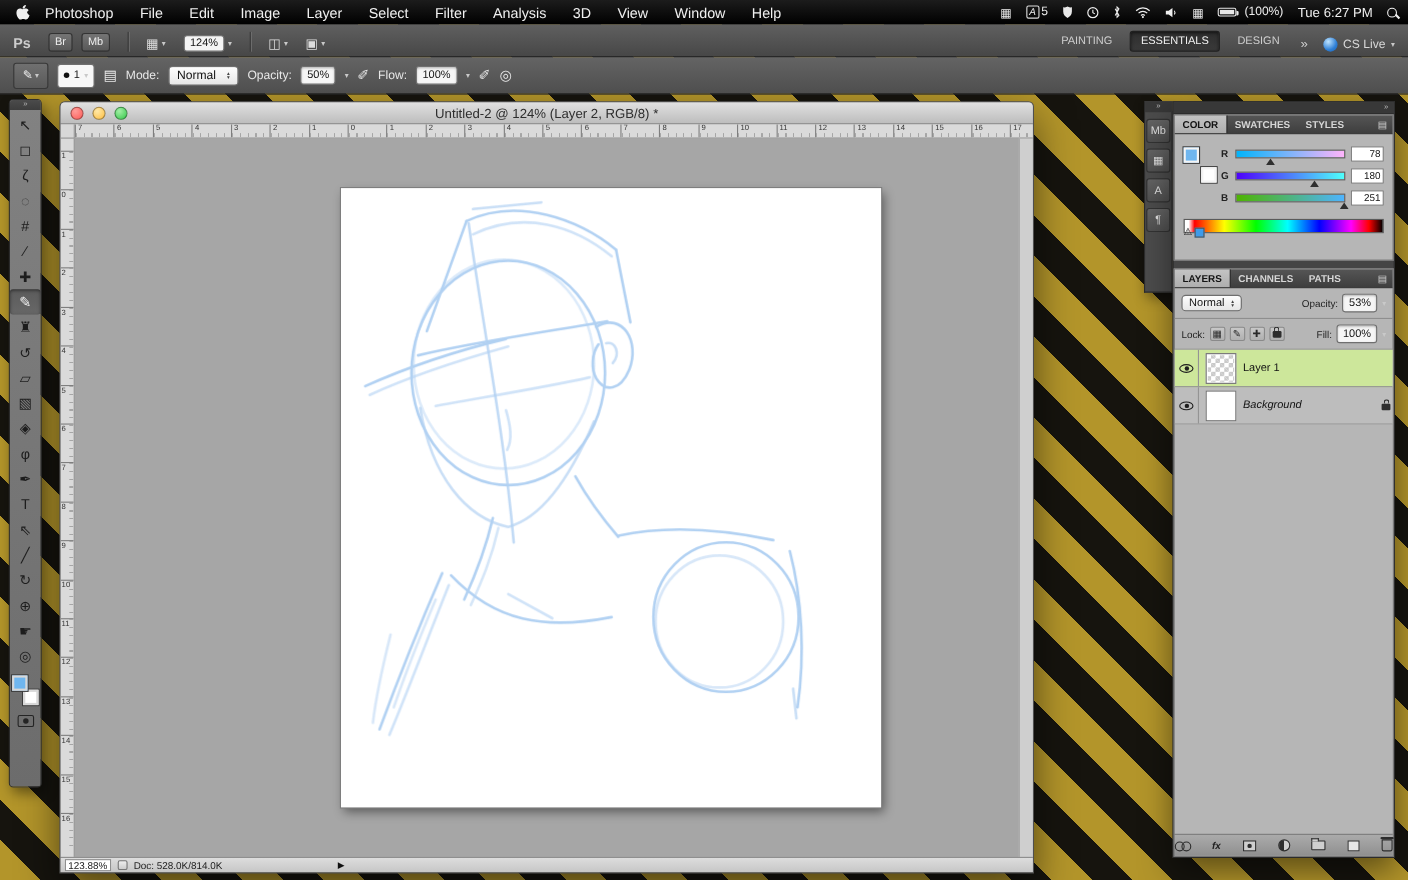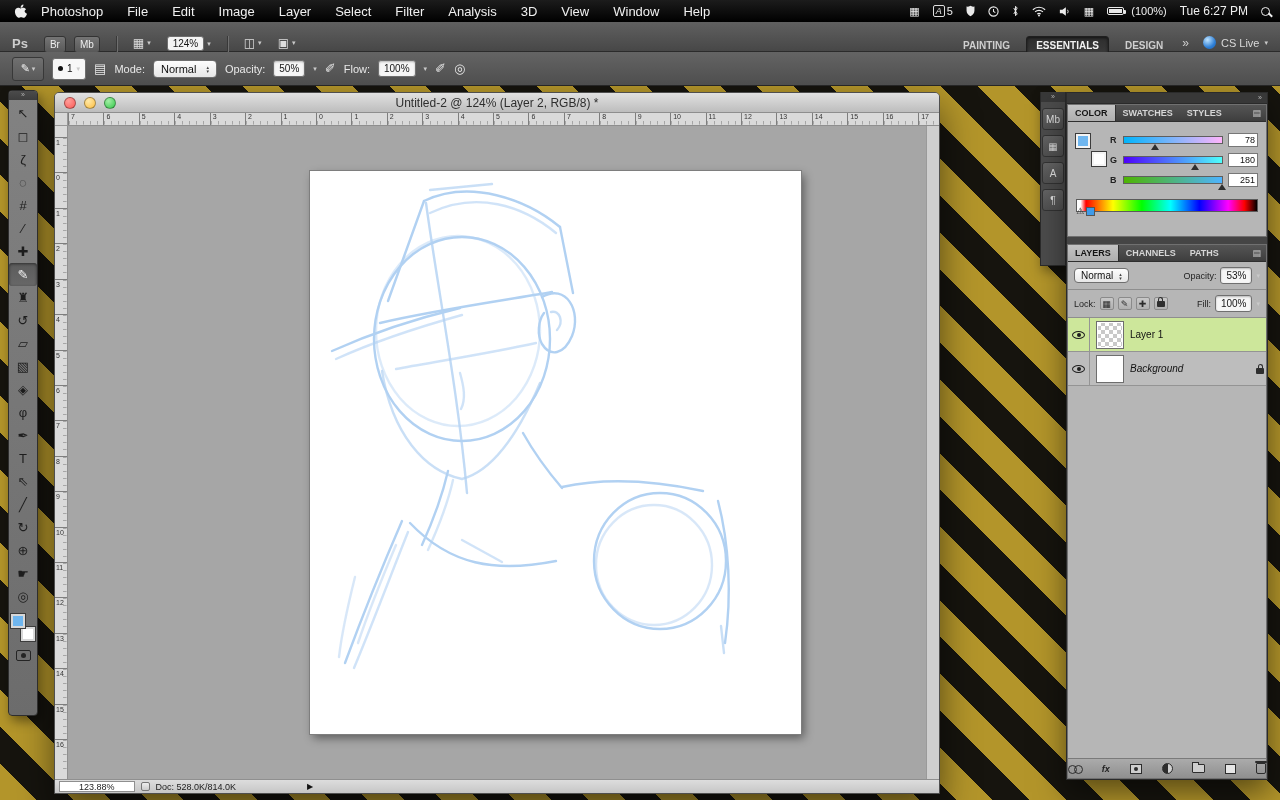--- a/index.html
+++ b/index.html
@@ -18,30 +18,30 @@
 .mb-ico{font-size:11px;color:#ededed;display:flex;align-items:center;gap:2px}
 .a-badge{border:1px solid #ddd;border-radius:2px;font-size:9px;padding:0 2px;font-style:italic}
 .ico-batt{position:relative;width:17px;height:8px;border:1px solid #e8e8e8;border-radius:2px;display:inline-block}
 .ico-batt::before{content:'';position:absolute;inset:1px;background:#e8e8e8}
 .ico-batt::after{content:'';position:absolute;right:-3px;top:2px;width:2px;height:4px;background:#e8e8e8;border-radius:0 1px 1px 0}
 .mag{width:9px;height:9px;border:1.6px solid #f0f0f0;border-radius:50%;position:relative;display:inline-block}
 .mag::after{content:'';position:absolute;width:5px;height:1.8px;background:#f0f0f0;transform:rotate(45deg);right:-4px;bottom:-1px}
 
 
 .appbar{position:absolute;top:22px;left:0;right:0;height:30px;background:linear-gradient(#606060,#474747);
-  border-bottom:1px solid #2b2b2b;display:flex;align-items:flex-start;padding:14px 12px;color:#d9d9d9;font-size:11px;z-index:50}
+  border-bottom:1px solid #2b2b2b;display:flex;align-items:flex-end;padding:4px 12px;color:#d9d9d9;font-size:11px;z-index:50}
 .ps-badge{font-weight:bold;font-size:13px;color:#cdcdcd;margin-right:16px}
 .chip{background:linear-gradient(#757575,#585858);border:1px solid #333;border-radius:3px;font-size:10px;padding:2px 5px;color:#eee;margin-right:8px}
 .bar-group{display:flex;align-items:center;gap:3px;margin:0 8px;color:#ddd}
 .glyph-btn{font-size:12px}
 .chev{font-size:7px;color:#c9c9c9}
 .vsep{width:1px;height:18px;background:#383838;margin:0 8px;box-shadow:1px 0 0 #6f6f6f}
 .zoom-box{background:#f4f4f4;border:1px solid #6f6f6f;border-radius:3px;color:#141414;font-size:10px;padding:1px 5px}
 .ws{display:flex;align-items:center;gap:7px;margin-left:auto}
-.ws-btn{padding:3px 9px;font-size:10px;font-weight:bold;color:#cfcfcf;border-radius:3px}
+.ws-btn{padding:3px 9px;font-size:10px;font-weight:normal;color:#cfcfcf;border-radius:3px}
 .ws-btn.active{background:linear-gradient(#2e2e2e,#3a3a3a);color:#f2f2f2;border:1px solid #1f1f1f;box-shadow:inset 0 1px 3px rgba(0,0,0,.6)}
 .overflow{font-size:12px;color:#cfcfcf;margin:0 6px 0 10px}
 .cslive{display:flex;align-items:center;gap:5px;margin-left:8px}
 .cs-ico{width:13px;height:13px;border-radius:50%;background:radial-gradient(circle at 35% 30%,#bfe4ff,#2e7fd6 60%,#1b5fb0)}
 
 
 .optionsbar{position:absolute;top:52px;left:0;right:0;height:34px;background:linear-gradient(#646464,#4e4e4e);
   border-bottom:1px solid #262626;display:flex;align-items:center;gap:8px;padding:0 12px;color:#e8e8e8;font-size:11px;z-index:50}
 .toolbox-btn{width:32px;height:24px;border:1px solid #383838;border-radius:3px;background:linear-gradient(#707070,#595959);
   display:flex;align-items:center;justify-content:center;color:#f2f2f2;gap:2px}
@@ -86,21 +86,21 @@
   display:flex;flex-direction:column;overflow:hidden;padding-top:11px;z-index:2}
 .rl-num{flex:0 0 35.43px;font-size:7px;line-height:8px;color:#333;border-top:1px solid #7e7e7e;padding:1px 0 0 1px;word-break:break-all;
   background:repeating-linear-gradient(180deg,#a6a6a6 0 1px,transparent 1px 7.09px) right top/30% 100% no-repeat}
 .canvas{position:absolute;left:13px;top:33px;right:13px;bottom:14px;background:#a6a6a6;overflow:hidden}
 .vscroll{position:absolute;right:0;top:33px;bottom:14px;width:13px;background:#cfcfcf;border-left:1px solid #9a9a9a;z-index:2}
 .page{position:absolute;left:242px;top:45px;width:491px;height:563px;background:#fff;
   box-shadow:0 0 0 1px #7e7e7e,3px 4px 9px rgba(0,0,0,.45)}
 .page svg{position:absolute;inset:0;width:100%;height:100%}
 .statusbar{position:absolute;left:0;right:0;bottom:0;height:14px;background:linear-gradient(#dddddd,#c6c6c6);
   border-top:1px solid #8f8f8f;display:flex;align-items:center;font-size:9px;color:#1c1c1c;padding:0 4px;gap:6px;z-index:3}
-.zoom-field{background:#fff;border:1px solid #8f8f8f;padding:0 19px;font-size:9px;height:11px;display:flex;align-items:center}
+.zoom-field{background:#fff;border:1px solid #8f8f8f;padding:0 2px;font-size:9px;height:11px;display:flex;align-items:center}
 .status-badge{width:9px;height:9px;border:1px solid #777;border-radius:2px;background:linear-gradient(#eee,#ccc)}
 .status-tri{position:absolute;left:252px;font-size:8px;color:#111}
 
 
 .dockcol{position:absolute;left:1040px;top:92px;width:26px;height:174px;background:#4c4c4c;border:1px solid #2b2b2b;border-top:none;
   z-index:25;display:flex;flex-direction:column;align-items:center;gap:5px;box-shadow:2px 5px 12px rgba(0,0,0,.4)}
 .dockcol-head{width:100%;height:10px;background:#383838;color:#b5b5b5;font-size:7px;line-height:9px;text-align:center;margin-bottom:1px}
 .dock-ico{width:22px;height:22px;border-radius:3px;background:linear-gradient(#646464,#505050);border:1px solid #333;
   color:#e3e3e3;font-size:10px;display:flex;align-items:center;justify-content:center}
 

